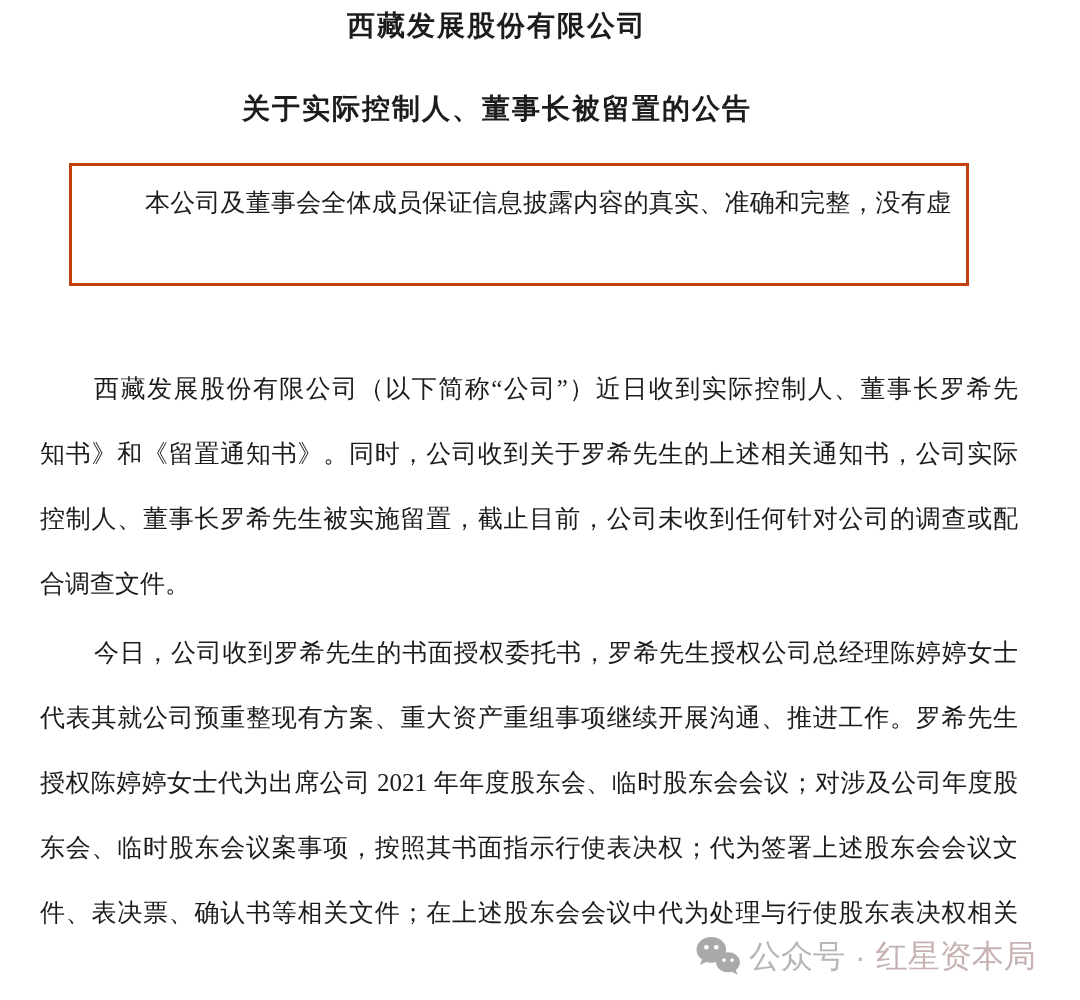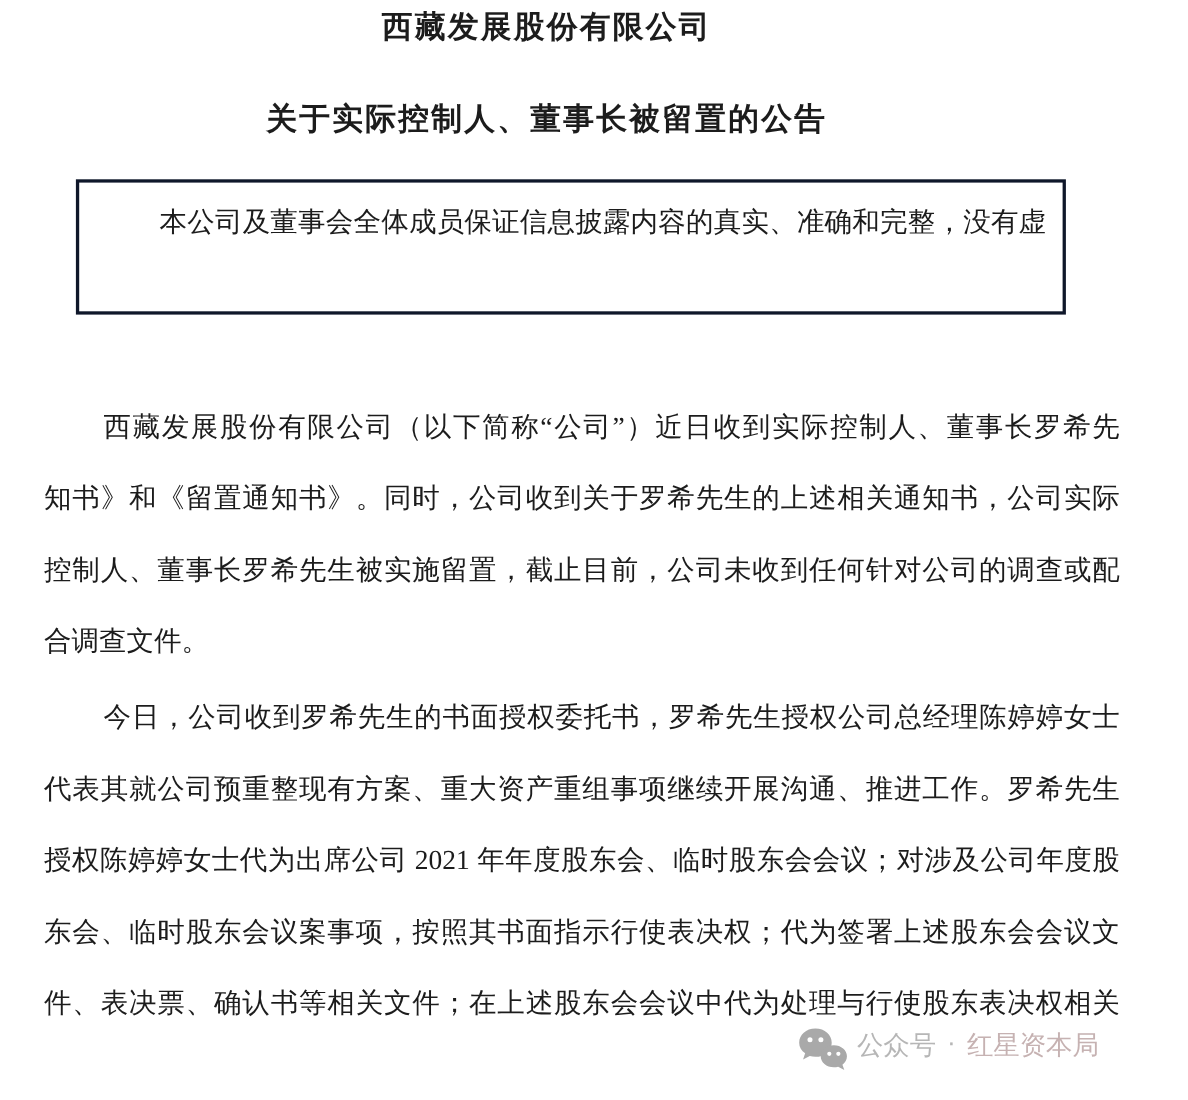--- a/index.html
+++ b/index.html
@@ -15,44 +15,44 @@
     text-align:center; font-weight:bold;
     font-size:28px; line-height:38px;
     letter-spacing:2px;
   }
   .heading.title { top:7px; }
   .heading.subtitle { top:90px; }
 
   .disclaimer-box {
     position:absolute; left:69px; top:163px;
     width:900px; height:123px; box-sizing:border-box;
-    border:3px solid #0f172a;
+    border:3px solid #c2410c;
     padding:14px 15px 0 15px;
   }
   .disclaimer-line {
     font-size:25px; line-height:46px; white-space:nowrap;
   }
   .disclaimer-line.first {
     white-space:normal; text-indent:58px;
     text-align:justify; text-align-last:justify;
   }
 
   .body-text { position:absolute; left:40px; top:356px; width:978px; }
   .para.second { margin-top:4px; }
   .line {
     font-size:25px; line-height:65px; height:65px; overflow:hidden;
   }
   .line.stretch { text-align:justify; text-align-last:justify; }
   .line.indent { text-indent:54px; }
 
   .watermark {
-    position:absolute; left:725px; top:934px; height:46px;
-    display:flex; 
+    position:absolute; left:695px; top:934px; height:46px;
+    display:flex; align-items:center;
     font-family:"Liberation Sans","DejaVu Sans",sans-serif;
-    font-size:24px; white-space:nowrap; pointer-events:none;
+    font-size:32px; white-space:nowrap; pointer-events:none;
   }
   .wm-icon { width:46px; height:42px; margin-right:8px; flex:0 0 auto; }
   .wm-sep { margin:0 10px; }
 </style>
 </head>
 <body>
 
 <div class="page">
 
   <div class="heading title">西藏发展股份有限公司</div>

